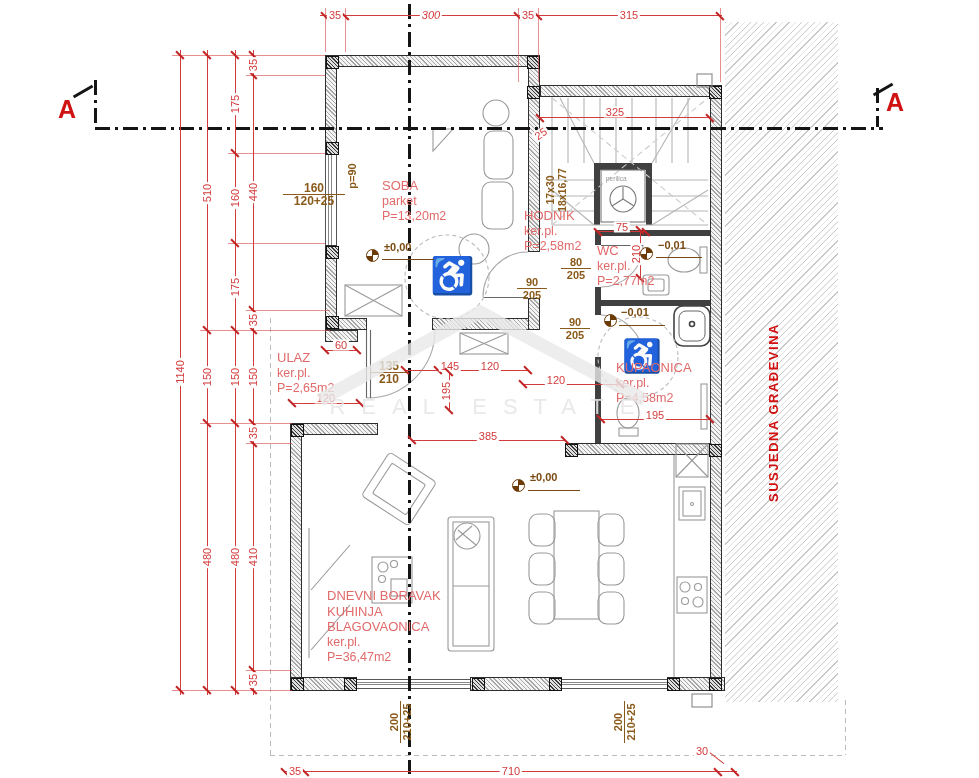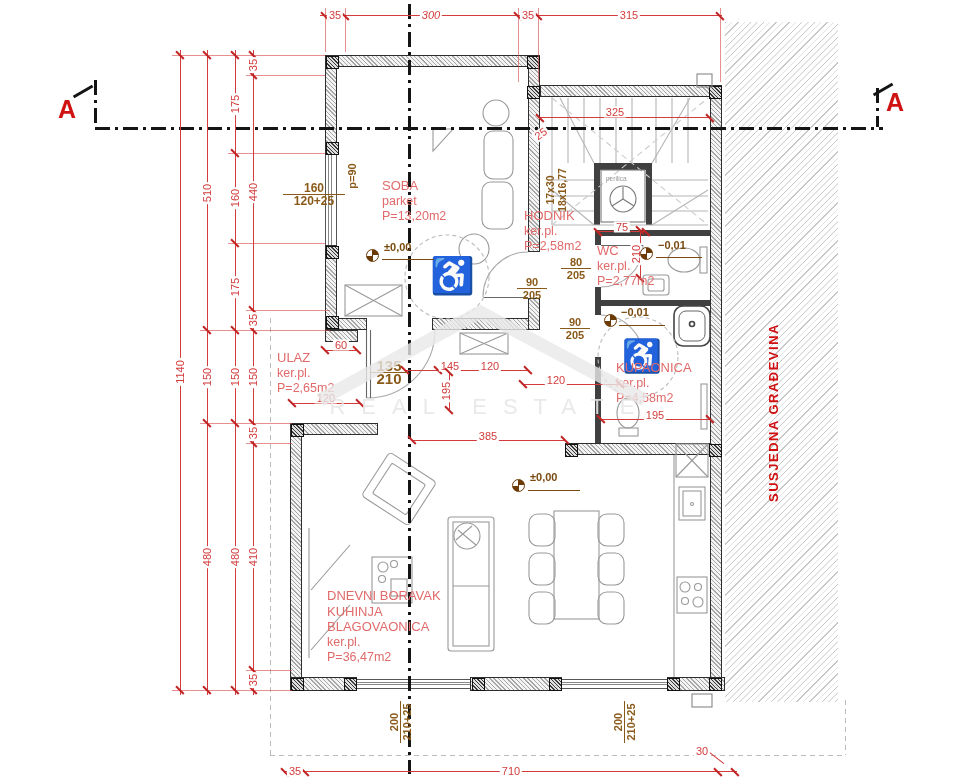--- a/index.html
+++ b/index.html
@@ -446,21 +446,21 @@
     <span class="b">205</span>
   </div>
   <div class="abs brown frac" style="left:561px;top:256px;width:30px;">
     <span class="a">80</span>
     <span class="b">205</span>
   </div>
   <div class="abs brown frac" style="left:560px;top:316px;width:30px;">
     <span class="a">90</span>
     <span class="b">205</span>
   </div>
-  <div class="abs brown frac" style="left:371px;top:360px;width:36px;font-size:15px;">
+  <div class="abs brown frac" style="left:371px;top:360px;width:36px;font-size:12px;">
     <span class="a">135</span>
     <span class="b">210</span>
   </div>
   <div class="abs brown rot" style="left:373px;top:709px;width:56px;height:26px;">
     <span class="frac" style="display:inline-block;"><span class="a">200</span><span class="b">210+25</span></span>
   </div>
   <div class="abs brown rot" style="left:597px;top:709px;width:56px;height:26px;">
     <span class="frac" style="display:inline-block;"><span class="a">200</span><span class="b">210+25</span></span>
   </div>
 

